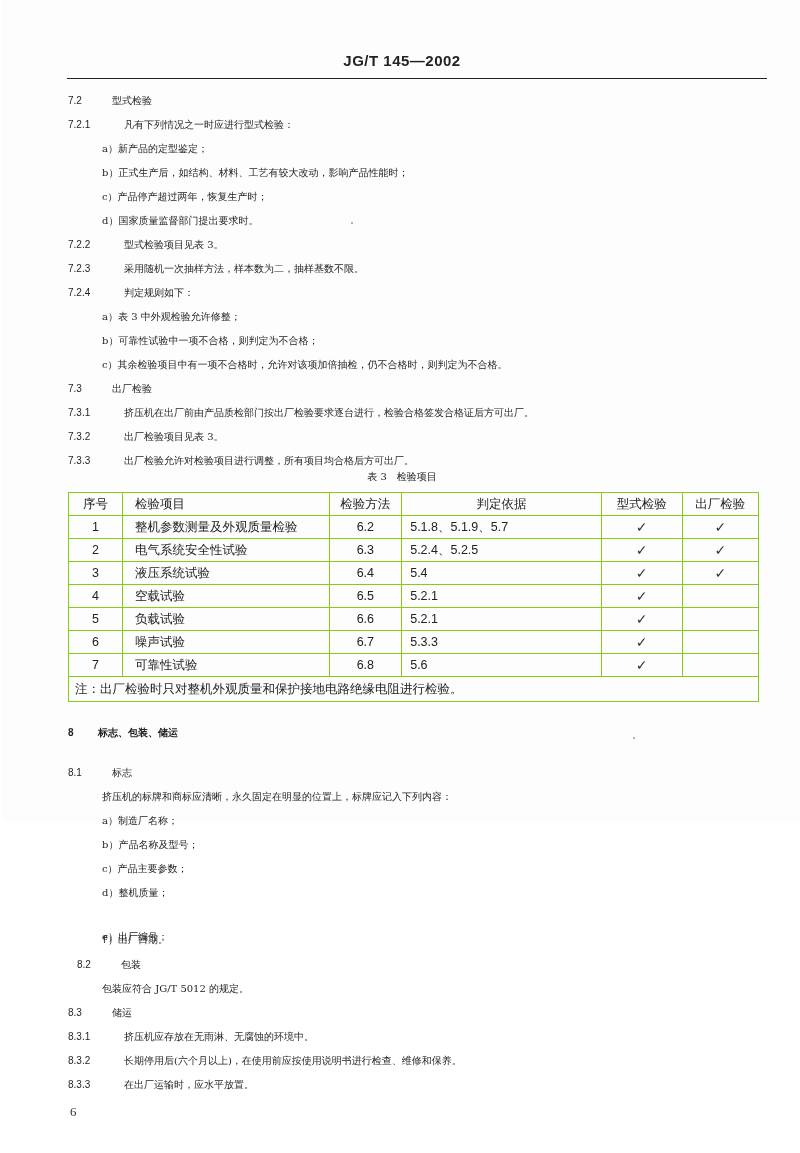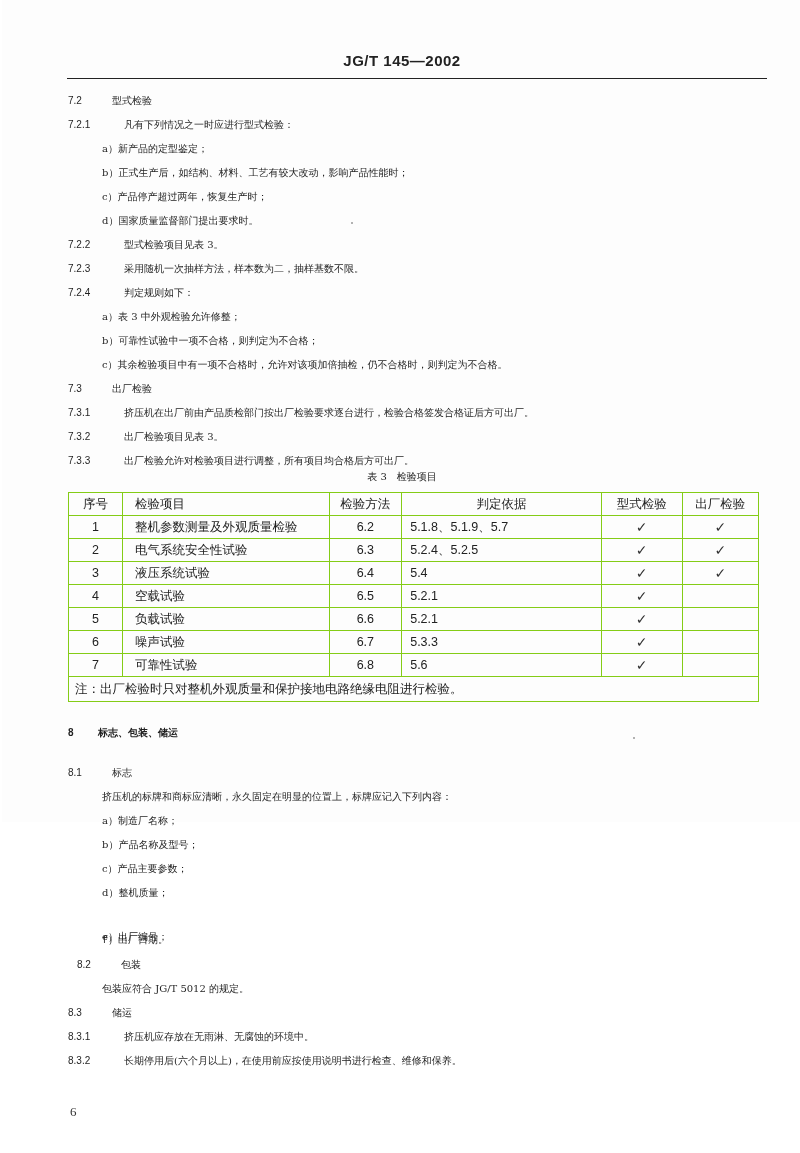--- a/index.html
+++ b/index.html
@@ -201,18 +201,21 @@
 
   <div class="line sec-l1" style="top:1004px;left:66px;">
     <span class="num">8.3</span><span>储运</span>
   </div>
   <div class="line sec-l3" style="top:1028px;left:66px;">
     <span class="num">8.3.1</span><span>挤压机应存放在无雨淋、无腐蚀的环境中。</span>
   </div>
   <div class="line sec-l3" style="top:1052px;left:66px;">
     <span class="num">8.3.2</span><span>长期停用后(六个月以上)，在使用前应按使用说明书进行检查、维修和保养。</span>
   </div>
+  <div class="line sec-l3" style="top:1076px;left:66px;">
+    <span class="num">8.3.3</span><span>在出厂运输时，应水平放置。</span>
+  </div>
 
   <div class="page-num">6</div>
 
   <div class="speck" style="top:222px;left:349px;"></div>
   <div class="speck" style="top:737px;left:631px;"></div>
 </div>
 
 </body></html>

